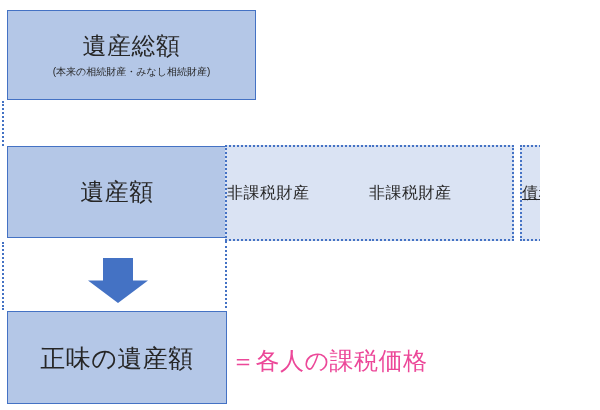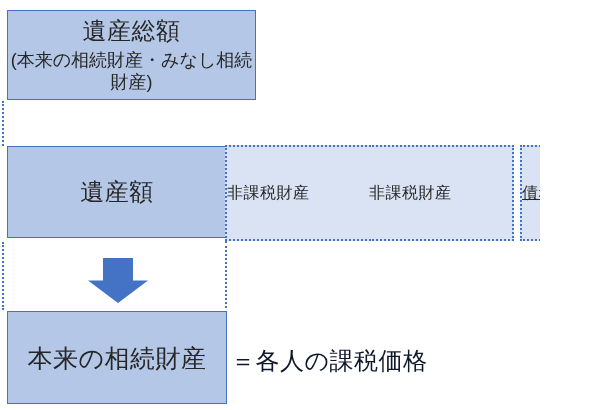--- a/index.html
+++ b/index.html
@@ -17,21 +17,21 @@
     box-sizing: border-box;
     background: #b4c7e7;
     border: 1.5px solid #4472c4;
     display: flex;
     flex-direction: column;
     align-items: center;
     justify-content: center;
     text-align: center;
   }
   .box .title { font-size: 24px; line-height: 1.2; letter-spacing: 0.5px; }
-  .box .sub   { font-size: 18px; line-height: 1.2; margin-top: 5px; }
+  .box .sub   { font-size: 10px; line-height: 1.2; margin-top: 5px; }
 
   .box-estate-total { left: 7px;   top: 10px; width: 249px; height: 90px; }
   .box-gift-assets  { left: 256px; top: 10px; width: 335px; height: 90px; border-left: none; }
 
   .box-estate-amount { left: 7px; top: 146px; width: 220px; height: 92px; }
 
   .deduction {
     position: absolute;
     box-sizing: border-box;
     top: 145px;
@@ -66,21 +66,21 @@
   }
 
   .box-net-estate { left: 7px; top: 311px; width: 220px; height: 93px; }
   .box-net-estate .title { font-size: 25px; }
 
   .equals-text {
     position: absolute;
     left: 231px; top: 345px;
     font-size: 24px;
     letter-spacing: 0.5px;
-    color: #0f172a;
+    color: #ec4899;
     white-space: nowrap;
   }
 </style>
 </head>
 <body>
 
 <div class="canvas">
 
   <div class="box box-estate-total">
     <div class="title">遺産総額</div>
@@ -103,18 +103,18 @@
   <div class="deduction ded-3">
     <span>債務</span>
   </div>
 
   <div class="dotted-v seg-b"></div>
   <div class="dotted-v seg-c"></div>
 
   <div class="arrow-down"></div>
 
   <div class="box box-net-estate">
-    <div class="title">本来の相続財産</div>
+    <div class="title">正味の遺産額</div>
   </div>
 
   <div class="equals-text">＝各人の課税価格</div>
 
 </div>
 
 </body></html>

